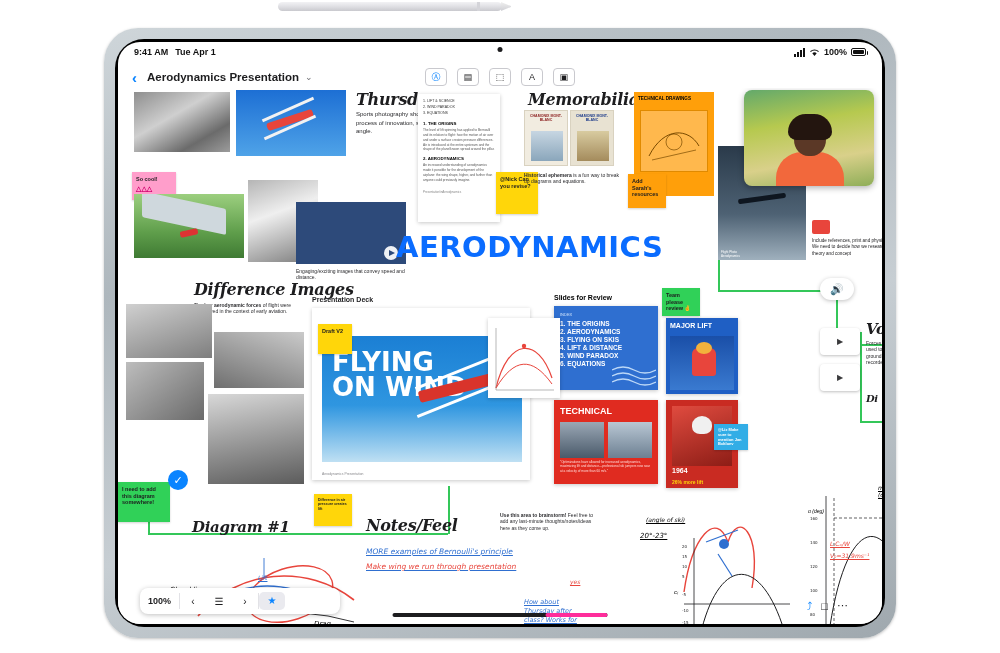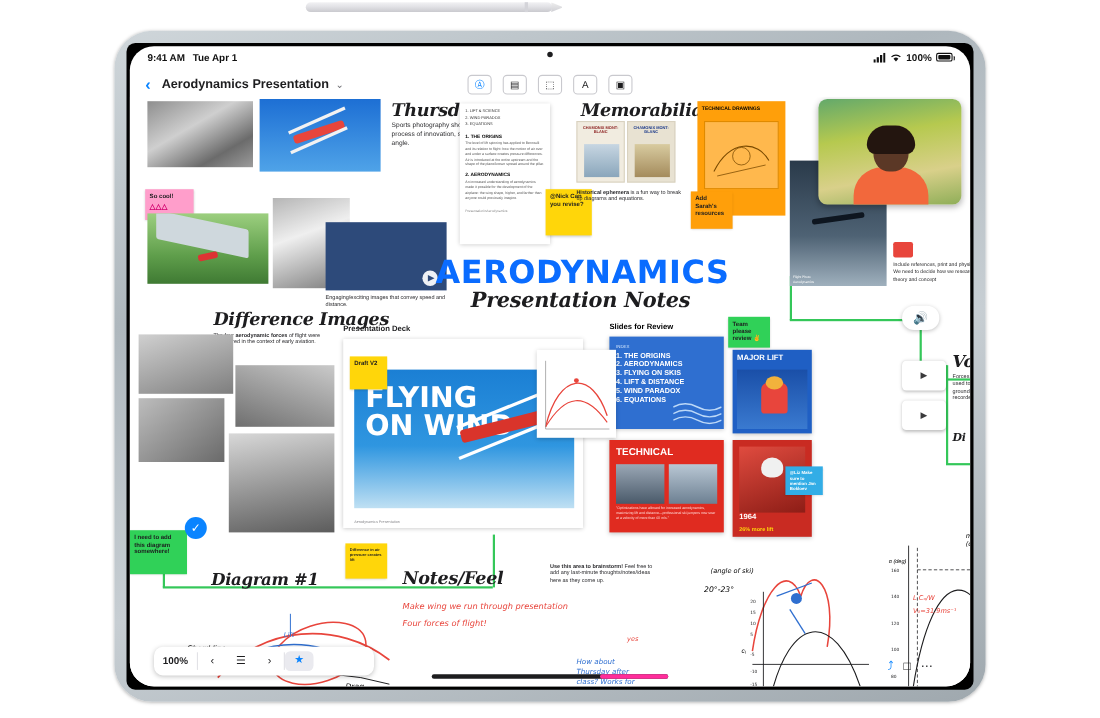--- a/index.html
+++ b/index.html
@@ -30,21 +30,21 @@
   
   .ipad {
     position:absolute; left:104px; top:28px; width:792px; height:610px;
     border-radius: 34px;
     background: linear-gradient(160deg,#cfd6da 0%, #aeb7bd 30%, #c7ced3 60%, #9fa8ae 100%);
     padding: 11px;
     box-shadow: 0 1px 3px rgba(0,0,0,.25);
   }
   .ipad-inner {
     position:relative; width:100%; height:100%;
-    border-radius: 8px; background:#000; padding:3px; overflow:hidden;
+    border-radius: 29px; background:#000; padding:3px; overflow:hidden;
   }
   .screen {
     position:relative; width:100%; height:100%; border-radius:22px;
     background:#ffffff; overflow:hidden;
   }
 
   
   .statusbar {
     position:absolute; left:0; top:0; width:100%; height:20px;
     display:flex; align-items:center; padding: 0 16px;
@@ -80,21 +80,21 @@
     font-size:9px; color:#1d1d1f;
   }
   .tool-btn.blue{ color:#0a84ff; }
 
   
   .canvas{
     position:absolute; left:0; top:46px; right:0; bottom:0; background:#fff;
     overflow:hidden;
   }
   .o { position:absolute; }
-  .hand { font-family:"DejaVu Sans", sans-serif; font-style:italic; }
+  .hand { font-family:"DejaVu Sans", sans-serif; font-style:italic;text-decoration:underline; }
 
   
   .hw {
     font-family:"DejaVu Serif", serif; font-style:italic; font-weight:700;
     color:#1d1d1f; letter-spacing:-.3px;
   }
 
   .photo { background:#ddd; background-size:cover; }
   .bw { filter: grayscale(1); }
 
@@ -328,21 +328,20 @@
 
           <div class="facetime">
             <div class="ft-person">
               <div class="ft-body"></div>
               <div class="ft-head"></div>
               <div class="ft-hair"></div>
             </div>
           </div>
 
           <div class="o bigtitle" style="left:278px; top:142px; font-size:29px;">AERODYNAMICS</div>
-          <div class="o hw" style="left:310px; top:174px; font-size:19px;">Presentation Notes</div>
 
           <div class="o hw" style="left:76px; top:192px; font-size:16px;">Difference Images</div>
           <div class="o note" style="left:76px; top:214px; width:100px; font-size:5px;">
             <span>The four </span><b>aerodynamic forces</b><span> of flight were discovered in the context of early aviation.</span>
           </div>
 
           <div class="o photo bw" style="left:8px; top:216px; width:86px; height:54px; background:linear-gradient(160deg,#d0d0d0,#7e7e7e);"></div>
           <div class="o photo bw" style="left:96px; top:244px; width:90px; height:56px; background:linear-gradient(200deg,#cacaca,#6f6f6f);"></div>
           <div class="o photo bw" style="left:8px; top:274px; width:78px; height:58px; background:linear-gradient(140deg,#bdbdbd,#6a6a6a);"></div>
           <div class="o photo bw" style="left:90px; top:306px; width:96px; height:90px; background:linear-gradient(170deg,#d8d8d8,#8d8d8d 60%,#5c5c5c);"></div>
@@ -447,22 +446,22 @@
             <path d="M86 40 L86 20" stroke="#2f6fd0" stroke-width=".9"></path>
             <path d="M150 78 L176 84" stroke="#1d1d1f" stroke-width=".9"></path>
           </svg>
           <div class="o hand" style="left:52px; top:498px; font-size:7px;">Chord line</div>
           <div class="o hand" style="left:196px; top:532px; font-size:7px;">Drag</div>
           <div class="o hand" style="left:140px; top:486px; font-size:6px; color:#2f6fd0;">Lift</div>
           <div class="o hand" style="left:128px; top:512px; font-size:5px; color:#2f6fd0;">Angle</div>
 
           <div class="o hw" style="left:248px; top:428px; font-size:16px;">Notes/Feel</div>
           <div class="o hand" style="left:248px; top:456px; width:200px; font-size:7.5px; line-height:2.0; color:#2f6fd0;">
+            <div>MORE examples of Bernoulli's principle</div>
             <div style="color:#e8453c;">Make wing we run through presentation</div>
-            <div style="color:#e8453c;">Four forces of flight!</div>
           </div>
           <div class="o hand" style="left:452px; top:490px; font-size:6px; color:#e8453c;">yes</div>
           <div class="o hand" style="left:406px; top:510px; width:66px; font-size:6.5px; color:#2f6fd0; line-height:1.35;">How about Thursday after class? Works for me!</div>
 
           <div class="o note" style="left:382px; top:424px; width:102px; font-size:5px;">
             <b>Use this area to brainstorm!</b><span> Feel free to add any last-minute thoughts/notes/ideas here as they come up.</span>
           </div>
 
           <div class="o hand" style="left:528px; top:428px; font-size:6px;">(angle of ski)</div>
           <div class="o hand" style="left:522px; top:444px; font-size:7px;">20°-23°</div>

